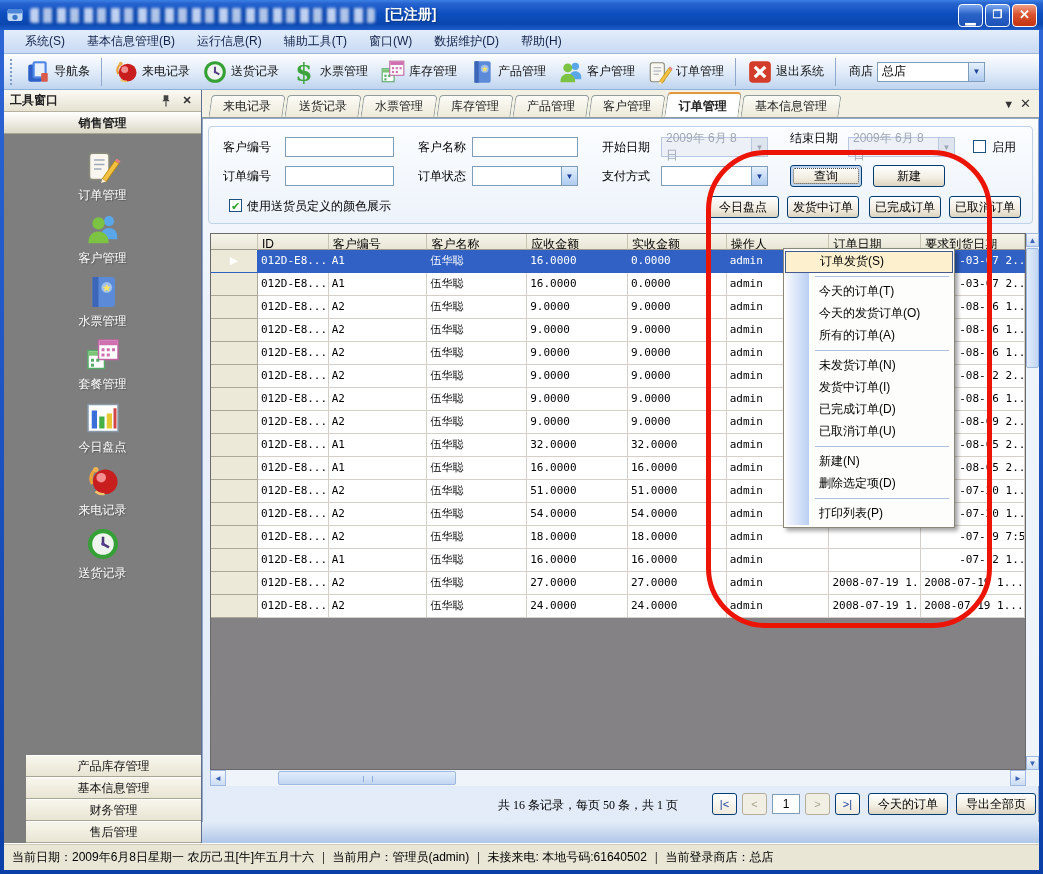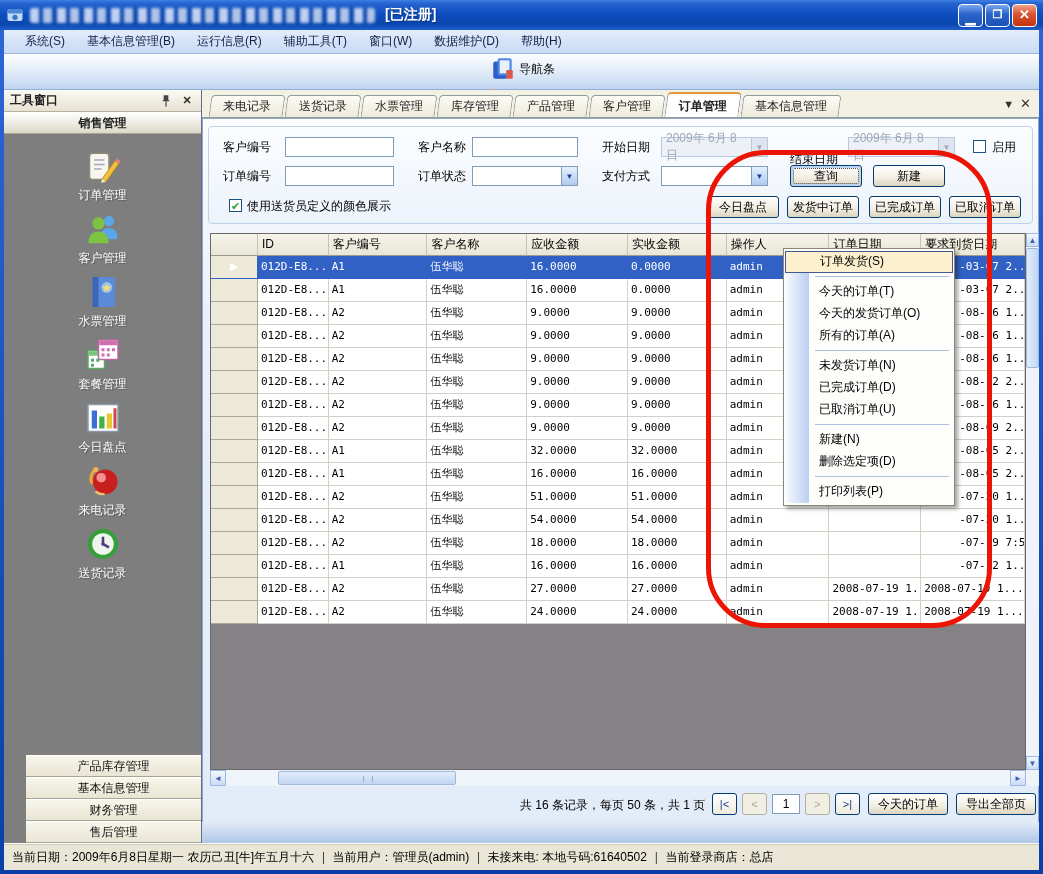--- a/index.html
+++ b/index.html
@@ -25,21 +25,21 @@
 
   
   .menubar { position:absolute; left:4px; top:30px; width:1035px; height:24px;
     background:linear-gradient(180deg,#E3EDFB,#C9DAF4); display:flex; align-items:center; padding-left:12px; gap:4px;
     border-bottom:1px solid #9DB6DC; }
   .mi { padding:3px 9px; color:#10214A; cursor:pointer; }
 
   
   .toolbar { position:absolute; left:4px; top:54px; width:1035px; height:36px;
     background:linear-gradient(180deg,#FDFEFF,#DCE8F7 60%,#BFD4EF); border-bottom:1px solid #8FB0D8;
-    display:flex; align-items:center; padding-left:2px;flex-direction:column; }
+    display:flex; align-items:center; padding-left:2px; }
   .grip { width:5px; height:26px; margin:0 4px; border-left:2px dotted #7E9CC4; }
   .tbtn { display:flex; align-items:center; gap:3px; padding:2px 6px; cursor:pointer; color:#111; border-radius:3px; }
   .tsep { width:1px; height:28px; background:#8FA8CC; margin:0 5px; }
   .ic { display:inline-flex; align-items:center; justify-content:center; }
   .ic svg { width:100%; height:100%; }
   .tlabel { margin:0 4px 0 8px; color:#111; }
   .combo { display:inline-flex; align-items:center; background:#fff; border:1px solid #7F9DB9; height:20px; cursor:pointer; }
   .combo .cv { flex:1; padding:0 4px; font-size:12px; color:#000; }
   .combo .carr { width:16px; height:18px; background:linear-gradient(180deg,#E6F0FC,#AECBF0); border-left:1px solid #7F9DB9;
     color:#1C3E9C; font-size:8px; display:flex; align-items:center; justify-content:center; }
@@ -86,21 +86,21 @@
     line-height:12px; font-size:11px; color:#2AA22A; cursor:pointer; }
 
   .xp-btn { position:absolute; height:22px; border:1px solid #003C74; border-radius:3px; cursor:pointer;
     background:linear-gradient(180deg,#FFFFFF,#F2EDE1 60%,#DDD4C0); text-align:center; line-height:20px; color:#000; }
   .xp-btn.focused { box-shadow:inset 0 0 0 2px #BDD4F0; }
   .xp-btn.focused::after { content:""; position:absolute; inset:2px; border:1px dotted #444; border-radius:2px; }
 
   
   .tbl { position:absolute; left:210px; top:233px; width:816px; height:537px; background:#848284; border:1px solid #69696B; }
   .trow { display:flex; height:23px; }
-  .thead { display:flex; height:22px; }
+  .thead { display:flex; height:16px; }
   .hc { background:linear-gradient(180deg,#F6F4EA,#E9E6D6); border-right:1px solid #C7C5B2; border-bottom:1px solid #9C9A8C;
     padding:0 4px; line-height:21px; color:#000; overflow:hidden; white-space:nowrap; cursor:pointer; }
   .tc { background:#fff; border-right:1px solid #D4D0C8; border-bottom:1px solid #D4D0C8; padding:0 3px; line-height:22px;
     font-family:"DejaVu Sans Mono","Liberation Sans",sans-serif; font-size:11px; color:#000; overflow:hidden; white-space:nowrap; }
   .sel-c { background:#ECE9D8 !important; border-right:1px solid #ACA899; border-bottom:1px solid #ACA899;
     text-align:center; color:#000; font-family:"DejaVu Sans",sans-serif; }
   .trow.selected .tc { background:#3161C4; color:#fff; border-color:#3161C4; }
   .tc.ind { padding-left:38px; }
 
   
@@ -113,21 +113,21 @@
   .hthumb::after { content:""; position:absolute; left:50%; top:4px; width:8px; height:6px; margin-left:-4px;
     border-left:1px solid #90AEDB; border-right:1px solid #90AEDB; }
   .vscroll { position:absolute; left:1026px; top:233px; width:13px; height:537px; background:#EFF3FA; }
   .vscroll .sbtn { width:13px; height:14px; }
   .vscroll .up { position:absolute; top:0; } .vscroll .dn { position:absolute; bottom:0; }
   .vthumb { position:absolute; left:0; top:15px; width:13px; height:120px; border:1px solid #9EB8E0; border-radius:2px;
     background:linear-gradient(90deg,#E2EDFB,#C2D6F2); cursor:pointer; }
   .corner { position:absolute; left:1026px; top:770px; width:13px; height:16px; background:#EFF3FA; }
 
   
-  .pgtext { position:absolute; top:797px; left:520px; color:#000; }
+  .pgtext { position:absolute; top:797px; left:498px; color:#000;font-family:Liberation Serif, serif; }
   .pg-btn { position:absolute; top:793px; height:22px; width:25px; border:1px solid #003C74; border-radius:3px;
     background:linear-gradient(180deg,#FFF,#EFEADC); text-align:center; line-height:20px; color:#1C3E9C; cursor:pointer; font-size:11px; }
   .pg-btn.dis { border-color:#B4AE9C; color:#A8A490; background:#F1EEE4; cursor:default; }
   .pg-box { position:absolute; top:794px; height:20px; width:28px; border:1px solid #7F9DB9; background:#fff;
     text-align:center; line-height:19px; }
 
   
   .cmenu { position:absolute; left:783px; top:248px; width:172px; background:#FDFDFB; border:1px solid #8A867A;
     box-shadow:3px 3px 4px rgba(0,0,0,.35); z-index:40; padding:2px 1px; }
   .cmenu .strip { position:absolute; left:2px; top:2px; bottom:2px; width:23px;
@@ -445,21 +445,21 @@
 
   <span class="f-label abs" style="left:223px;top:137px">客户编号</span>
   <input class="tb" style="left: 285px; top: 137px; width: 109px;">
   <span class="f-label abs" style="left:418px;top:137px">客户名称</span>
   <input class="tb" style="left: 472px; top: 137px; width: 106px;">
   <span class="f-label abs" style="left:602px;top:137px">开始日期</span>
   <span class="combo disabled abs" style="left:661px;top:137px;width:107px">
     <span class="cv">2009年 6月 8日</span>
     <span class="carr">▼</span>
   </span>
-  <span class="f-label abs" style="left:790px;top:149px">结束日期</span>
+  <span class="f-label abs" style="left:790px;top:128px">结束日期</span>
   <span class="combo disabled abs" style="left:848px;top:137px;width:107px">
     <span class="cv">2009年 6月 8日</span>
     <span class="carr">▼</span>
   </span>
   <span class="cb" style="left:973px;top:140px"></span>
   <span class="f-label abs" style="left:992px;top:137px">启用</span>
 
   <span class="f-label abs" style="left:223px;top:166px">订单编号</span>
   <input class="tb" style="left: 285px; top: 166px; width: 109px;">
   <span class="f-label abs" style="left:418px;top:166px">订单状态</span>
@@ -697,20 +697,21 @@
 
   <div class="cmenu" id="cmenu">
     <div class="strip"></div>
   <div class="cm-item hl">订单发货(S)</div>
       <div class="cm-sep"></div>
       <div class="cm-item">今天的订单(T)</div>
       <div class="cm-item">今天的发货订单(O)</div>
       <div class="cm-item">所有的订单(A)</div>
       <div class="cm-sep"></div>
       <div class="cm-item">未发货订单(N)</div>
+      <div class="cm-item">发货中订单(I)</div>
       <div class="cm-item">已完成订单(D)</div>
       <div class="cm-item">已取消订单(U)</div>
       <div class="cm-sep"></div>
       <div class="cm-item">新建(N)</div>
       <div class="cm-item">删除选定项(D)</div>
       <div class="cm-sep"></div>
       <div class="cm-item">打印列表(P)</div>
     </div>
 
   <div class="annotation"></div>

